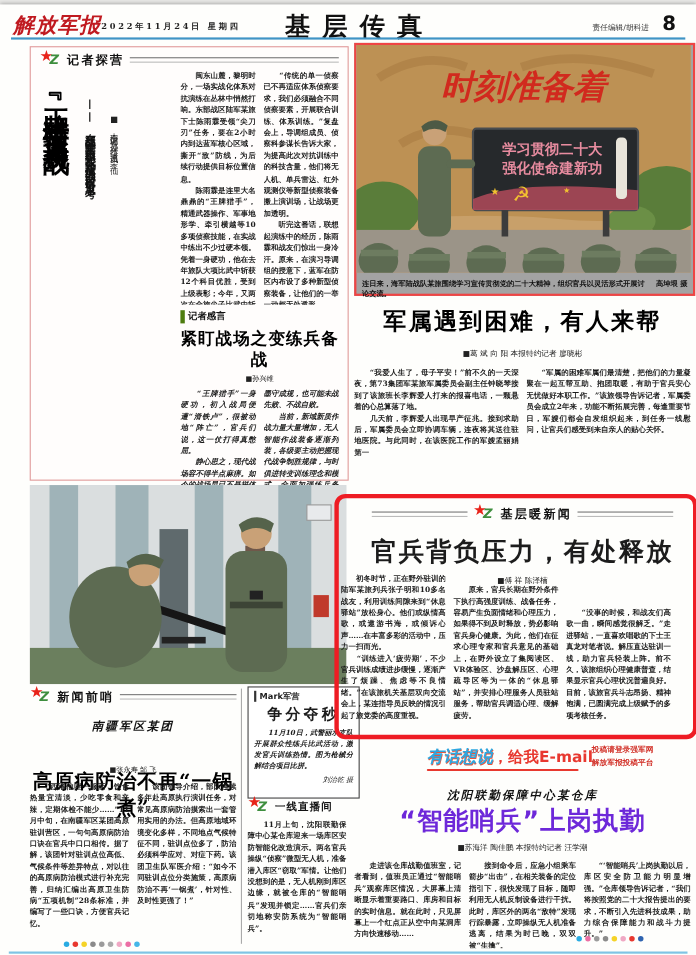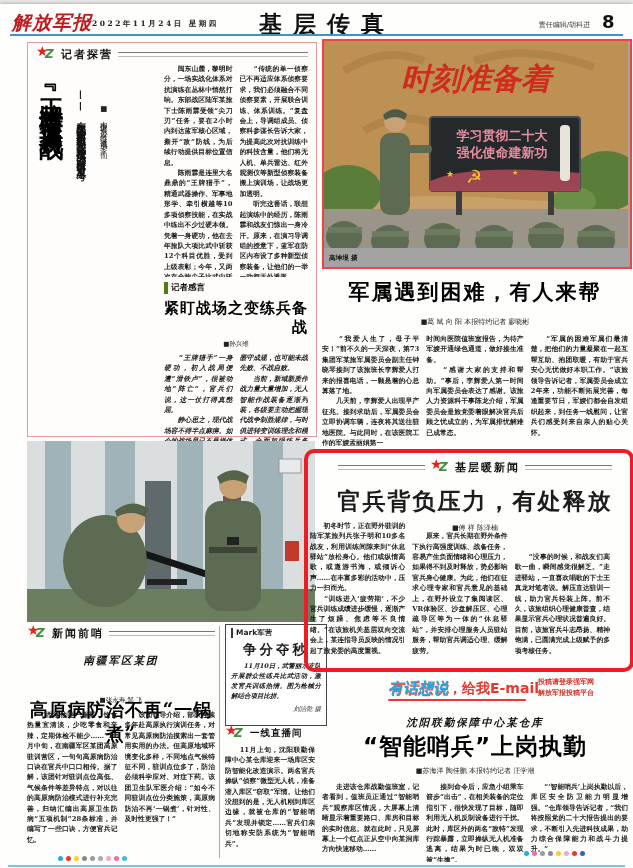--- a/index.html
+++ b/index.html
@@ -23,26 +23,26 @@
   .secline{flex:1;border-top:1px solid #777;height:3px;border-bottom:1px solid #bbb;}
   
   .featbox{border:1px solid #e09a9a;background:#fffdfc;}
   .vtitle{writing-mode:vertical-rl;font-family:"DejaVu Sans",sans-serif;font-weight:bold;font-size:24px;letter-spacing:4px;color:#000;line-height:1.05;}
   .vsub{writing-mode:vertical-rl;font-size:9.5px;letter-spacing:2px;color:#111;font-weight:bold;}
   .vby{writing-mode:vertical-rl;font-size:7.5px;letter-spacing:1.5px;color:#222;}
   .cols{display:flex;gap:7px;}
   .col{flex:1;font-size:6.8px;line-height:10.4px;}
   .kai{font-style:italic;}
   .cmtlabel{font-family:"DejaVu Sans",sans-serif;font-weight:bold;font-size:8.5px;border-left:4px solid #4d7c0f;padding-left:3px;color:#111;}
-  .cmthead{font-weight:bold;font-size:15px;letter-spacing:1px;text-align:right;color:#000;}
+  .cmthead{font-weight:bold;font-size:15px;letter-spacing:1px;text-align:center;color:#000;}
   .byline{font-size:6.5px;text-align:center;color:#222;}
   
   .h-serif-lg{font-weight:bold;font-size:21px;letter-spacing:2px;text-align:center;color:#000;}
   .h-serif-md{font-weight:bold;font-size:15px;letter-spacing:1px;text-align:center;color:#000;}
-  .h-sans-lg{font-family:"DejaVu Sans",sans-serif;font-weight:bold;font-size:23px;letter-spacing:1px;text-align:center;color:#000000;}
+  .h-sans-lg{font-family:"DejaVu Sans",sans-serif;font-weight:bold;font-size:23px;letter-spacing:1px;text-align:center;color:#6d28d9;}
   .kicker{font-style:italic;font-weight:bold;font-size:10.5px;letter-spacing:2px;text-align:center;color:#111;}
   
   .photoframe{border:2px solid #ef4444;background:#a3a3a3;}
   .caption{font-size:6.6px;font-weight:bold;display:flex;justify-content:space-between;gap:6px;padding:2px 5px;color:#111;}
   
   .markbox{border:1px solid #444;padding:3px 5px;background:#fff;}
   .marklabel{font-family:"DejaVu Sans",sans-serif;font-weight:bold;font-size:7.5px;border-left:2px solid #333;padding-left:3px;}
   .markhead{font-weight:bold;font-size:13.5px;letter-spacing:3px;text-align:center;margin:3px 0 2px;}
   .credit{font-size:6.4px;text-align:right;}
   
@@ -220,31 +220,30 @@
       <g fill="#6d7c60">
         <path d="M4 186 h34 v6 h-34z"></path>
           <path d="M48 190 h37 v6 h-37z"></path>
           <path d="M101 188 h35 v6 h-35z"></path>
         <path d="M152 190 h37 v6 h-37z"></path>
           <path d="M205 187 h35 v6 h-35z"></path>
           <path d="M254 190 h37 v6 h-37z"></path>
       </g>
     </svg>
     <div class="caption">
+      <span>连日来，海军陆战队某旅围绕学习宣传贯彻党的二十大精神，组织官兵以灵活形式开展讨论交流。</span>
       <span style="white-space:nowrap;">高坤垠 摄</span>
     </div>
   </div>
 
   <div class="abs byline" style="left:322px;top:313px;width:306px;font-size:7px;">■葛 斌 向 阳 本报特约记者 廖晓彬</div>
   <div class="abs h-serif-lg" style="left:322px;top:274px;width:306px;">军属遇到困难，有人来帮</div>
   <div class="abs cols" style="left:322px;top:330px;width:306px;height:114px;">
     <div class="col jt">　　“我爱人生了，母子平安！”前不久的一天深夜，第73集团军某旅军属委员会副主任钟晓琴接到了该旅班长李辉爱人打来的报喜电话，一颗悬着的心总算落了地。
 　　几天前，李辉爱人出现早产征兆。接到求助后，军属委员会立即协调车辆，连夜将其送往驻地医院。与此同时，在该医院工作的军嫂孟丽娟第一</div>
-    <div class="col jt">时间向医院值班室报告，为待产军嫂开通绿色通道，做好接生准备。
-　　“感谢大家的支持和帮助。”事后，李辉爱人第一时间向军属委员会表达了感谢。该旅人力资源科干事陈龙介绍，军属委员会是旅党委着眼解决官兵后顾之忧成立的，为军属排忧解难已成常态。</div>
     <div class="col jt">　　“军属的困难军属们最清楚，把他们的力量凝聚在一起互帮互助、抱团取暖，有助于官兵安心无忧做好本职工作。”该旅领导告诉记者，军属委员会成立2年来，功能不断拓展完善，每逢重要节日，军嫂们都会自发组织起来，到任务一线慰问，让官兵们感受到来自亲人的贴心关怀。</div>
   </div>
 
   <div class="abs sechead" style="left:338px;top:456px;width:274px;">
     <span class="secline"></span>
     <span class="szlogo">
         <span class="star">★</span>
         <span class="zee">Z</span>
       </span>
     <span class="seclabel">基层暖新闻</span>

